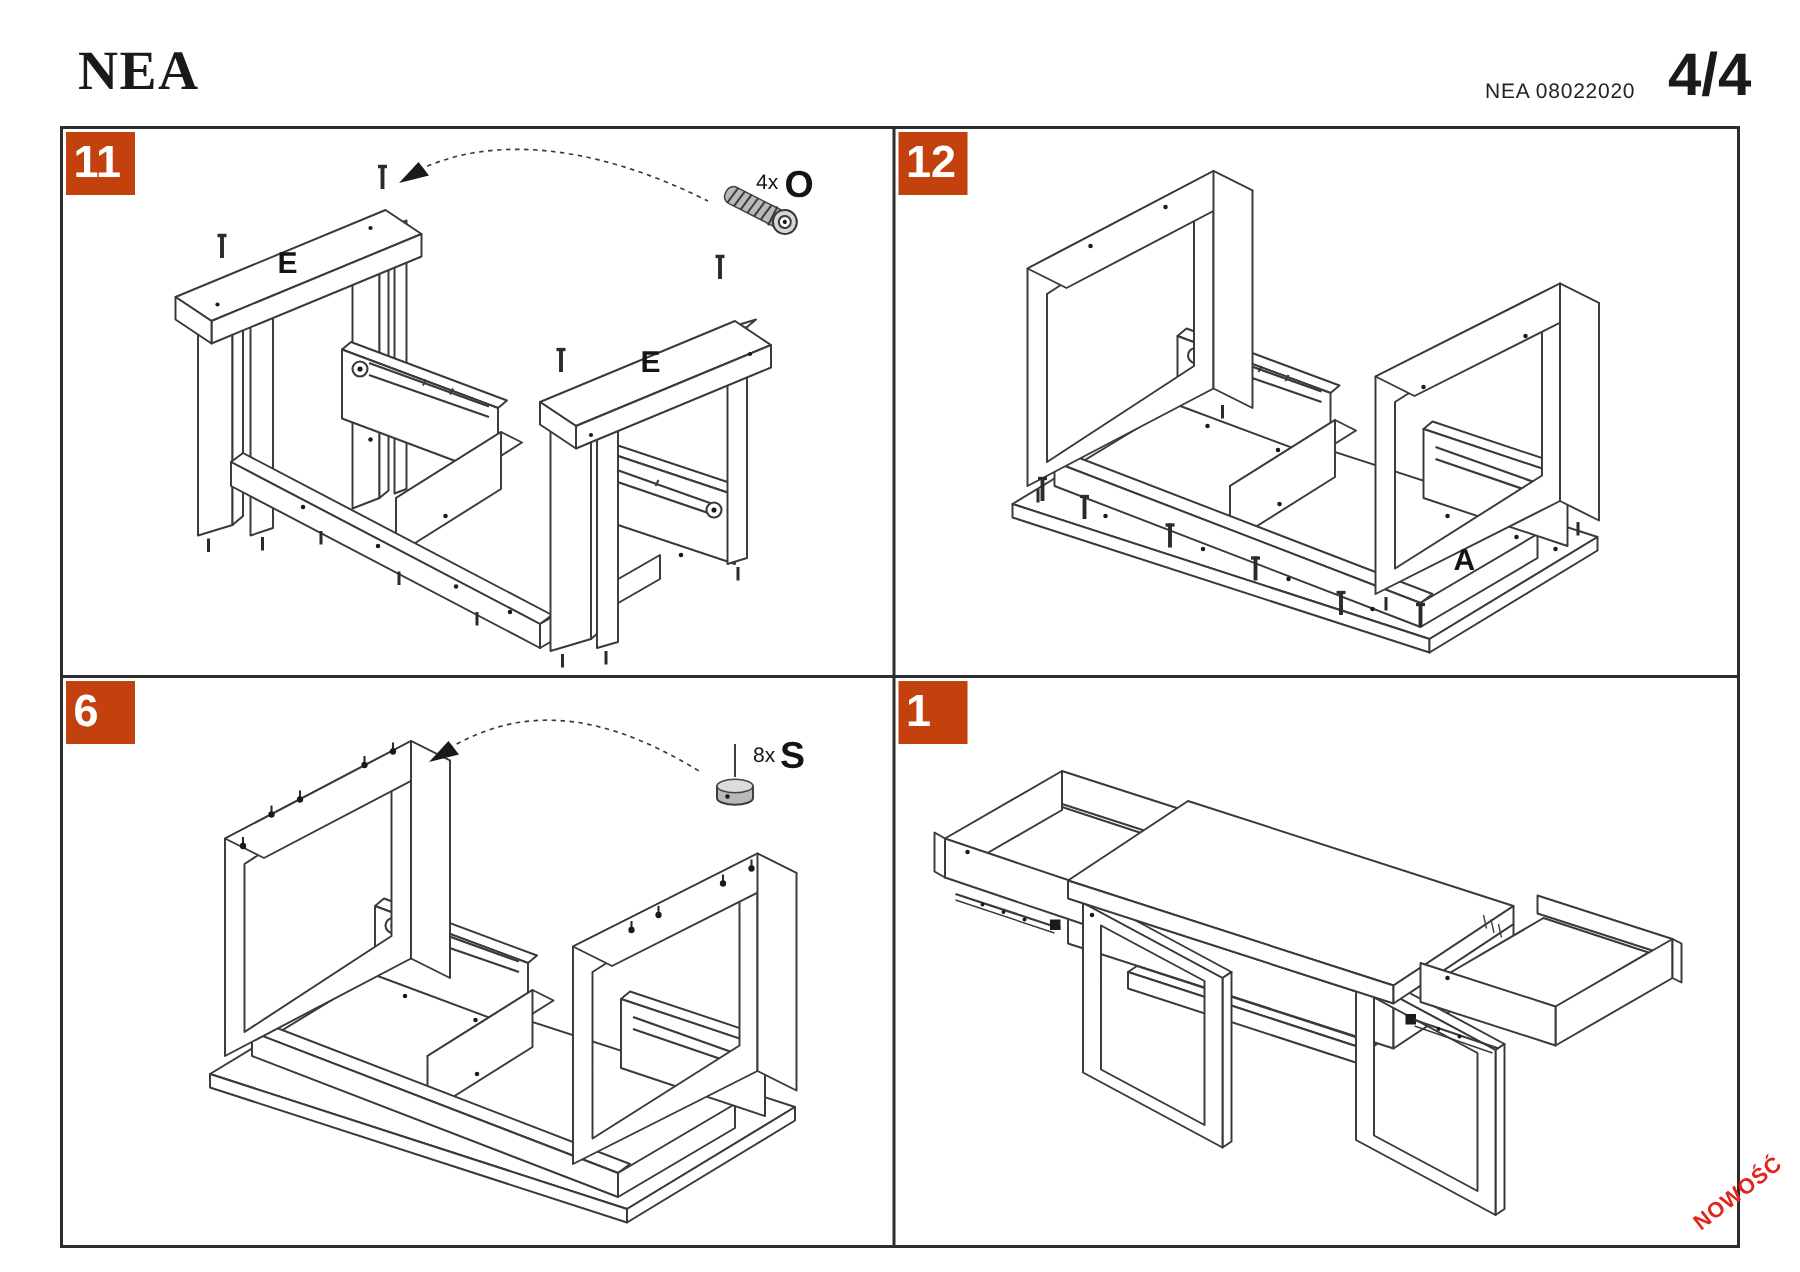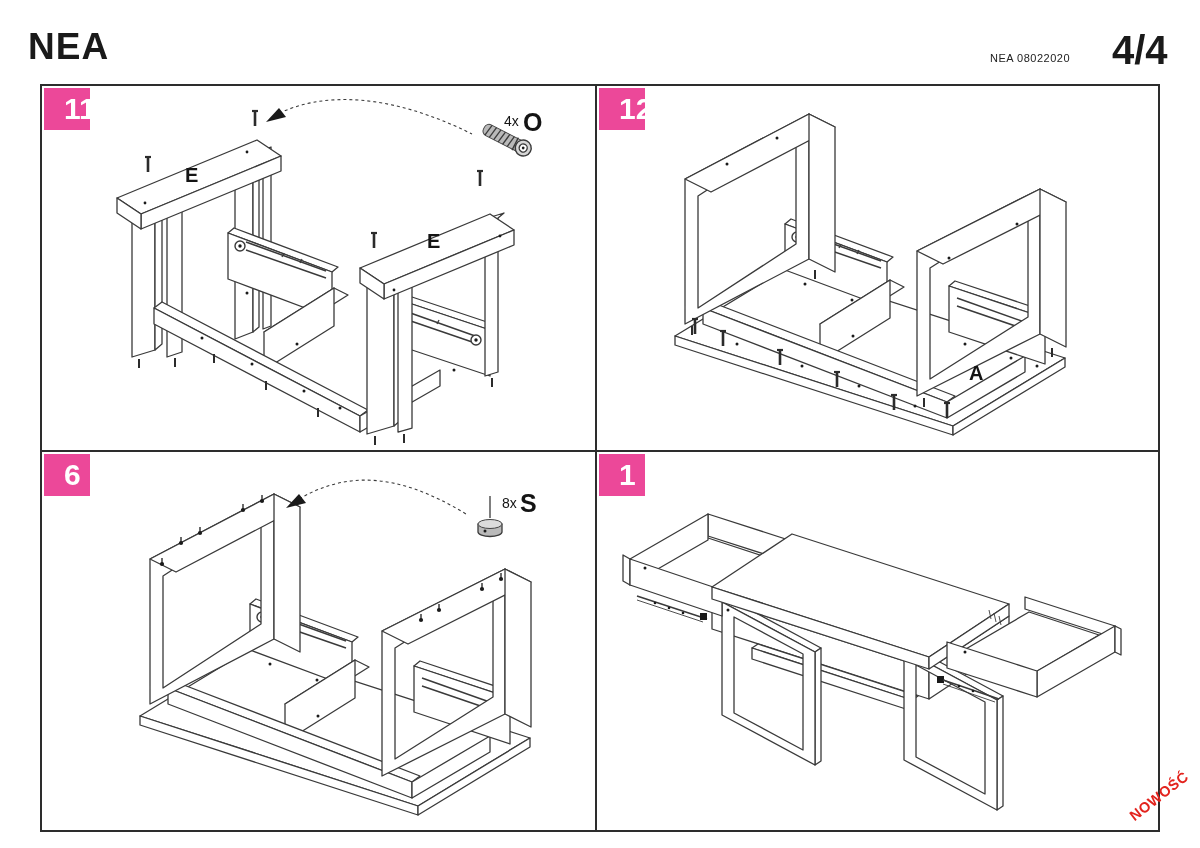--- a/index.html
+++ b/index.html
@@ -1,30 +1,30 @@
 <!DOCTYPE html>
 <html><head>
 <meta charset="utf-8">
 <style>
   html,body{margin:0;padding:0;background:#fff;}
   .sheet{position:relative;width:1200px;height:848px;background:#fff;overflow:hidden;
          font-family:"Liberation Sans",sans-serif;color:#1a1a1a;}
-  .brand{position:absolute;left:28px;top:26px;font-size:37px;font-weight:bold;letter-spacing:1px;}
-  .doc-code{position:absolute;left:990px;top:52px;font-size:11px;color:#222;letter-spacing:.5px;}
+  .brand{position:absolute;left:52px;top:26px;font-size:37px;font-weight:bold;letter-spacing:1px;font-family:Liberation Serif, serif;}
+  .doc-code{position:absolute;left:990px;top:52px;font-size:14px;color:#222;letter-spacing:.5px;}
   .page-num{position:absolute;left:1112px;top:28px;width:50px;font-size:40px;font-weight:bold;text-align:right;}
   .grid{position:absolute;left:40px;top:84px;width:1120px;height:748px;border:2px solid #2d2d2d;box-sizing:border-box;}
   .vline{position:absolute;left:553px;top:0;width:2px;height:744px;background:#2d2d2d;}
   .hline{position:absolute;left:0;top:364px;width:1116px;height:2px;background:#2d2d2d;}
   .panel{position:absolute;}
   .p11{left:0;top:0;width:551px;height:362px;}
   .p12{left:555px;top:0;width:561px;height:362px;}
   .p13{left:0;top:366px;width:551px;height:338px;}
   .p14{left:555px;top:366px;width:561px;height:378px;}
-  .step-num{position:absolute;width:46px;height:42px;background:#ec4899;color:#fff;font-size:30px;font-weight:bold;
-            display:flex;align-items:center;padding-left:20px;box-sizing:border-box;z-index:5;}
+  .step-num{position:absolute;width:46px;height:42px;background:#c2410c;color:#fff;font-size:30px;font-weight:bold;
+            display:flex;align-items:center;padding-left:5px;box-sizing:border-box;z-index:5;}
   .novelty{position:absolute;left:1124px;top:788px;font-size:14.5px;font-weight:bold;color:#e3241e;
            transform:rotate(-38deg);letter-spacing:.5px;}
   svg.draw{position:absolute;left:0;top:0;}
   svg.draw path{fill:#fff;stroke:#3a3a3a;stroke-width:1.3;stroke-linejoin:round;}
   svg.draw circle{fill:#fff;stroke:#3a3a3a;stroke-width:1.4;}
   svg.draw line{stroke:#3a3a3a;stroke-width:1.3;}
   svg.draw .dash{fill:none;stroke-dasharray:3 3;stroke-width:1.1;}
   svg.draw .rl{fill:none;stroke-width:1.5;}
   svg.draw .thin{stroke-width:.9;}
   svg.draw .dk{fill:#1a1a1a;stroke:none;}

